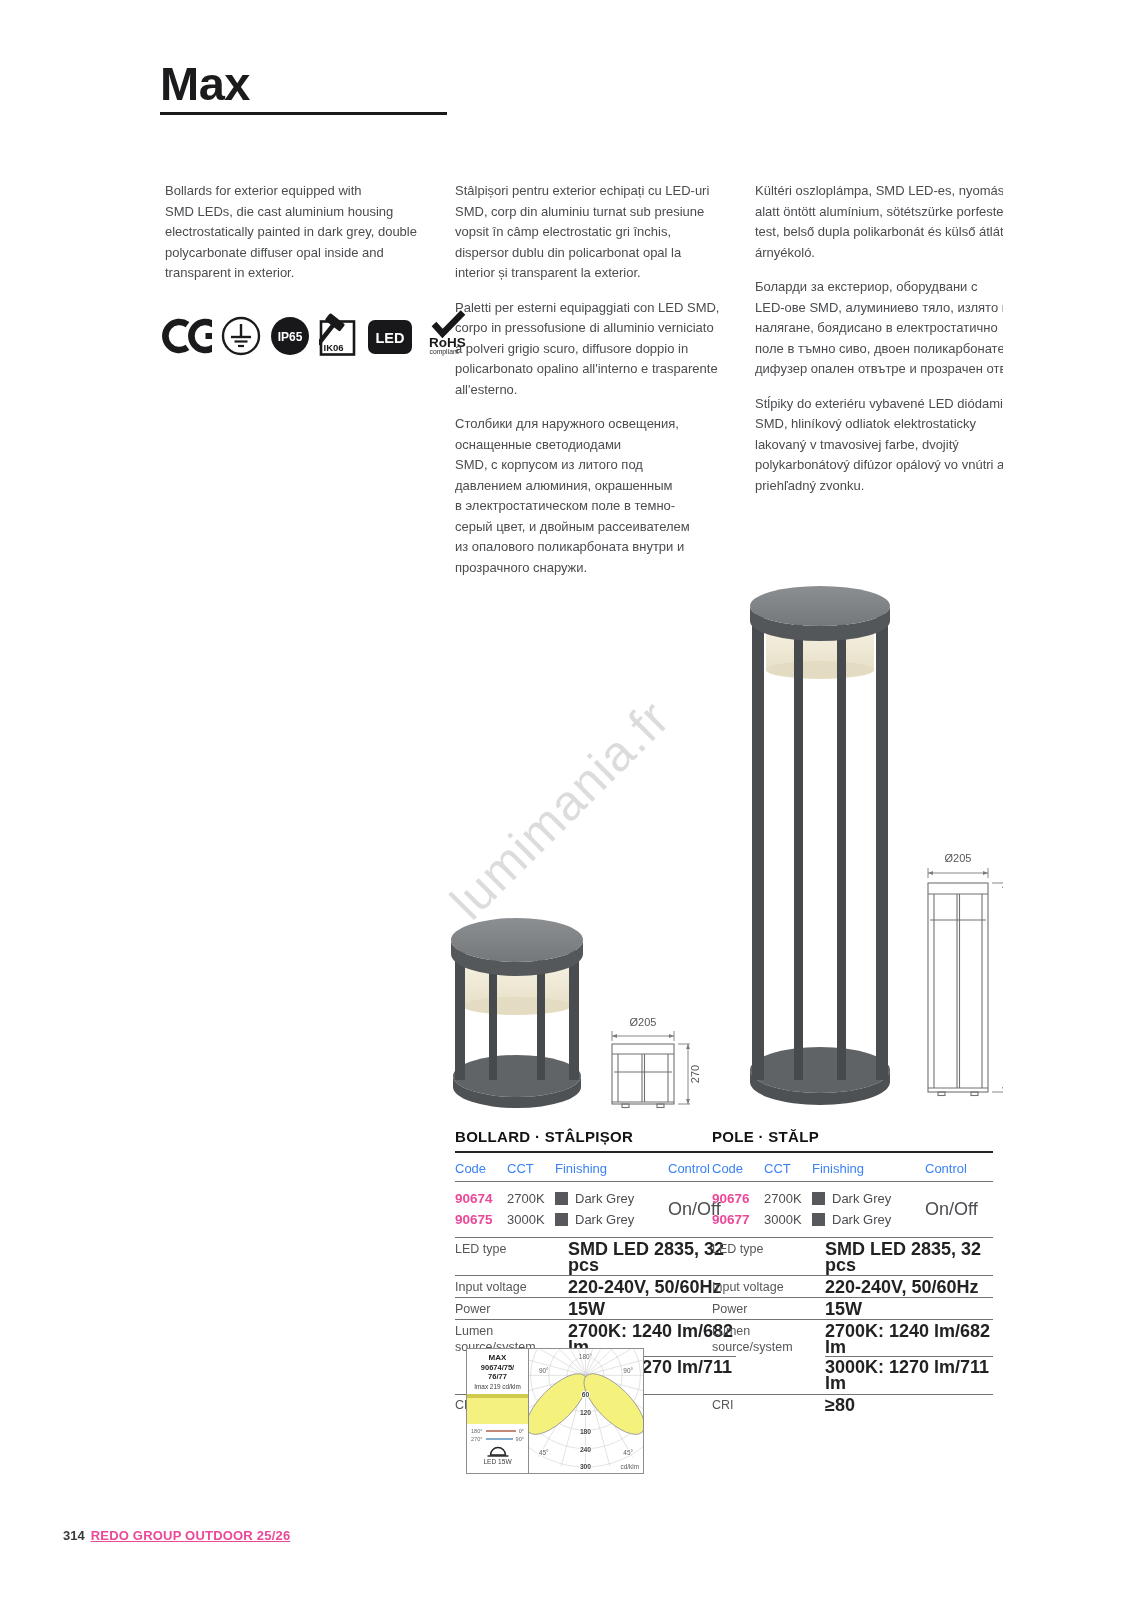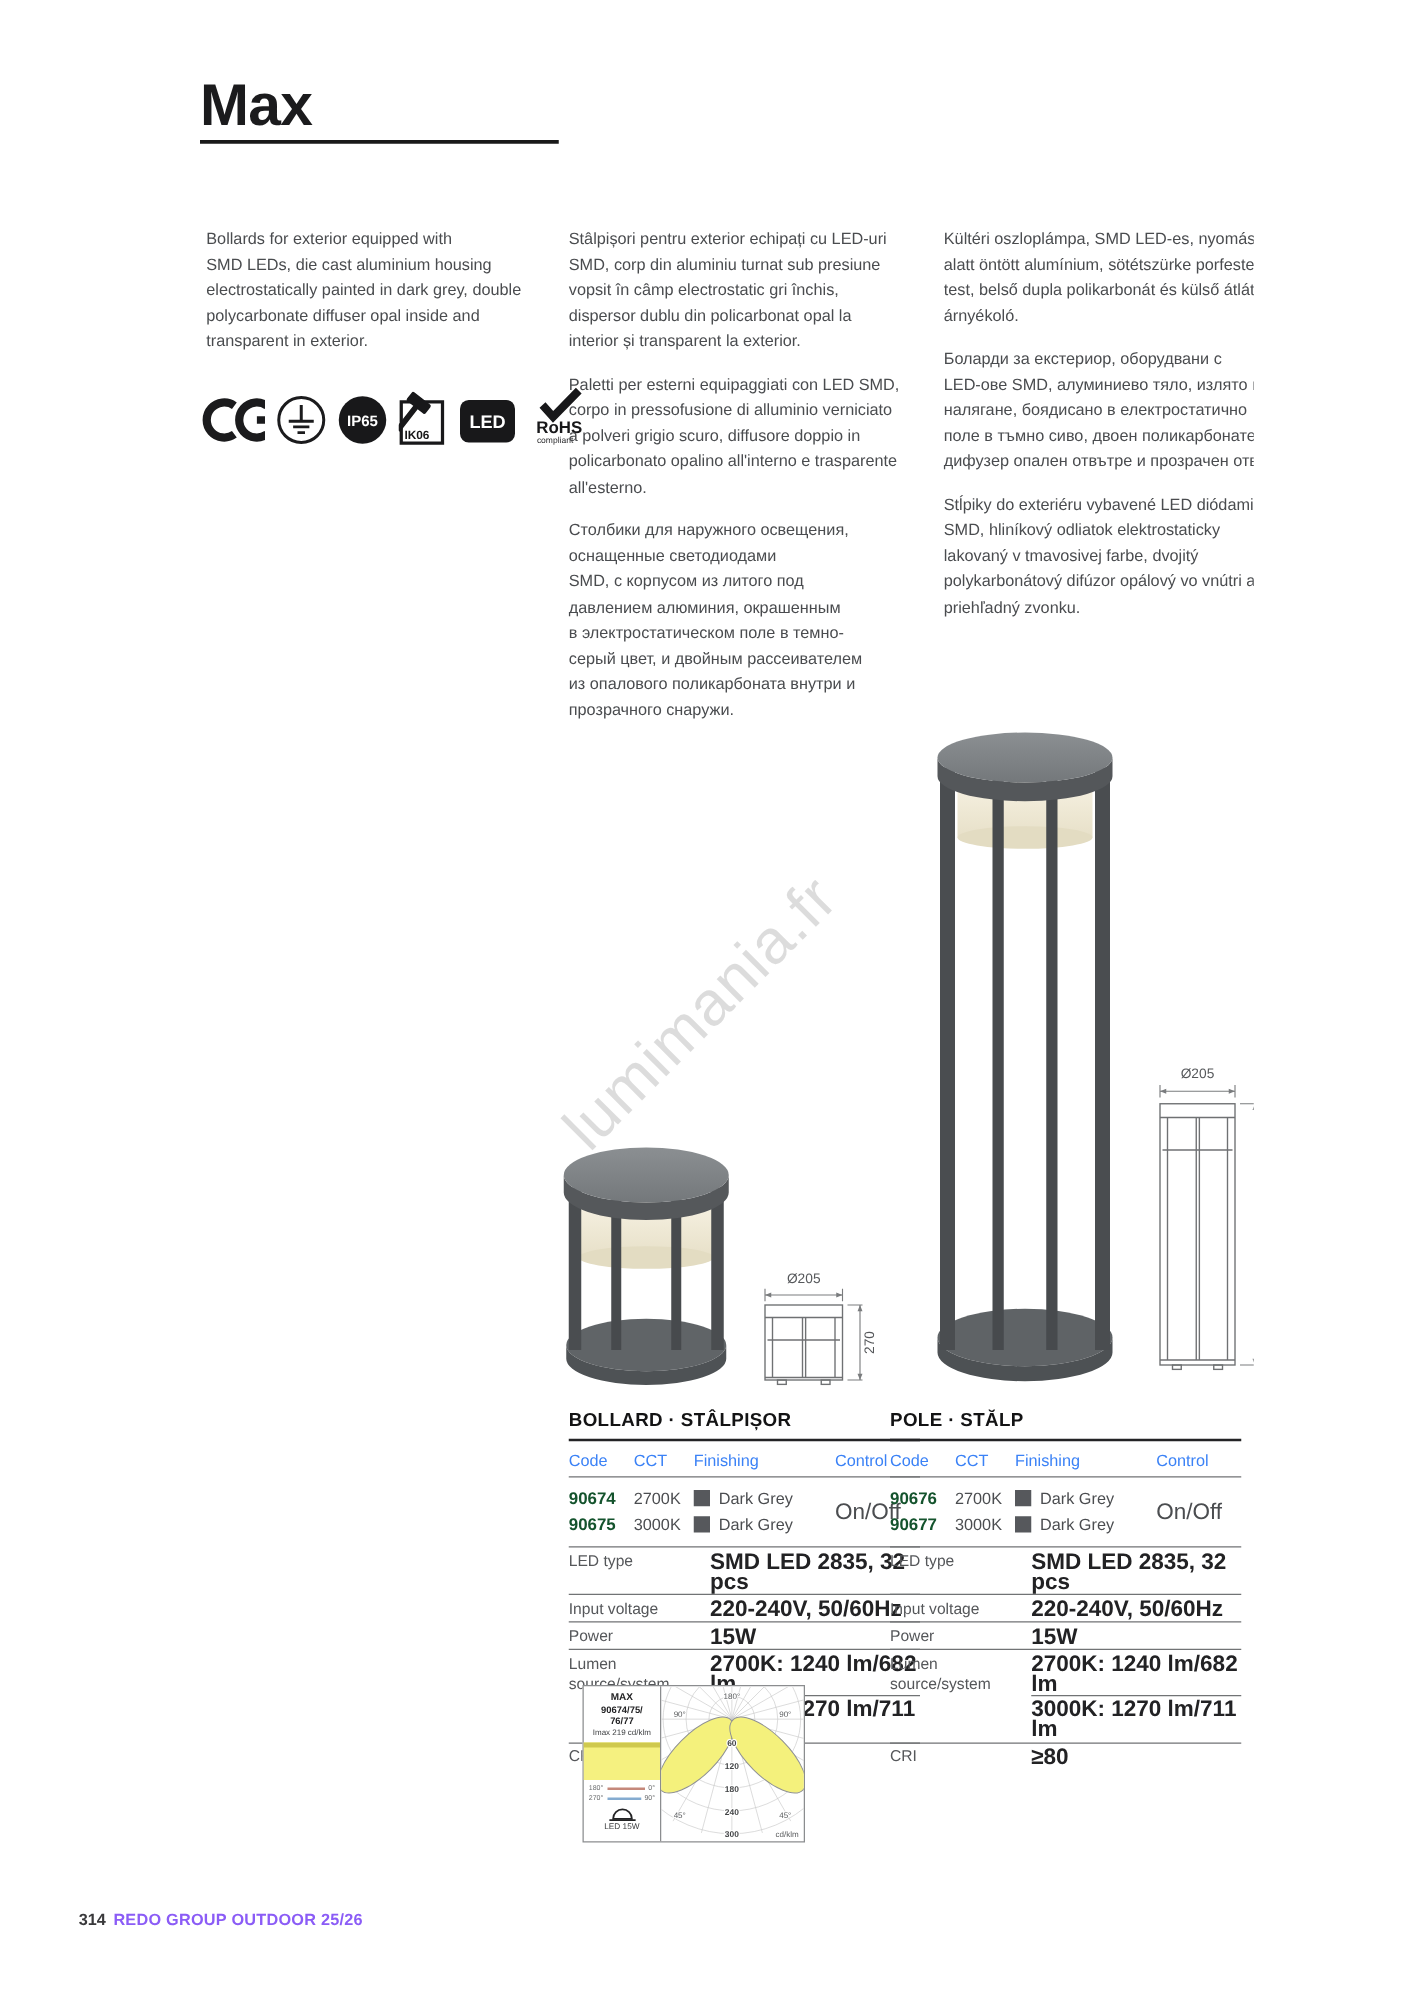--- a/index.html
+++ b/index.html
@@ -34,21 +34,21 @@
   .draw-line { stroke:#6f7173; stroke-width:1.1; fill:none; }
 
   
   .spec-table { position:absolute; top:1128px; width:281px; font-size:13px; }
   .spec-table.t1 { left:455px; }
   .spec-table.t2 { left:712px; }
   .tbl-title { font-size:15px; font-weight:800; color:#131314; letter-spacing:0.3px; padding-bottom:6px; border-bottom:2px solid #232325; }
   .tbl-head { display:grid; grid-template-columns:52px 48px 113px 1fr; padding:8px 0 5px; border-bottom:1px solid #717375; color:#3b82f6; font-size:13px; }
   .codes-grid { display:grid; grid-template-columns:52px 48px 113px 1fr; padding:8px 0 9px; border-bottom:1px solid #717375; align-items:center; }
   .codes-grid .cell { display:flex; flex-direction:column; gap:4px; }
-  .code-val { font-weight:800; color:#14532d; font-size:13.5px; line-height:17px; }
+  .code-val { font-weight:800; color:#ec4899; font-size:13.5px; line-height:17px; }
   .cct-val { color:#4b4d50; font-size:13px; line-height:17px; }
   .fin-row { display:flex; align-items:center; gap:7px; color:#4b4d50; font-size:13px; line-height:17px; }
   .swatch { width:13px; height:13px; background:#56585c; display:inline-block; flex:0 0 auto; }
   .ctrl-val { color:#4b4d50; font-size:18px; }
   .spec-row { display:grid; grid-template-columns:113px 1fr; padding:2.5px 0; }
   .spec-row + .spec-row { border-top:1px solid #717375; }
   .spec-row.cont { border-top:none; padding-top:0; }
   .spec-row.cont .val { border-top:1px solid #717375; padding-top:2px; margin-top:-1px; }
   .spec-row .lbl { color:#55575a; font-size:12.5px; line-height:16px; }
   .spec-row .val { color:#222224; font-weight:700; font-size:18px; line-height:16px; }
@@ -67,21 +67,21 @@
   .line.blue { background:#84abd0; }
   .ph-lamp-icon { margin-top:2px; }
   .ph-lamp { font-size:6.6px; color:#3c3e40; margin-top:1px; }
   .ph-polar { flex:1; }
   .polar-txt { font-size:6.5px; fill:#5a5c5e; font-family:"Liberation Sans",sans-serif; paint-order:stroke; stroke:#ffffff; stroke-width:1.6px; }
   .polar-num { font-size:6.8px; font-weight:700; fill:#424446; font-family:"Liberation Sans",sans-serif; paint-order:stroke; stroke:#ffffff; stroke-width:1.8px; }
 
   
   .footer { position:absolute; left:63px; top:1528px; font-size:13px; display:flex; gap:6px; align-items:baseline; }
   .footer .pg { color:#39393b;font-weight:bold; }
-  .footer .brand { color:#8b5cf6; font-weight:800; letter-spacing:0.2px; }
+  .footer .brand { color:#ec4899; font-weight:800; letter-spacing:0.2px;text-decoration:underline; }
 
   .ik-label { font-size:9.5px; font-weight:800; fill:#161617; font-family:"Liberation Sans",sans-serif; }
 </style>
 </head>
 <body>
 
 <div class="page">
 
   <h1 class="title">Max</h1>
   <div class="title-rule"></div>

